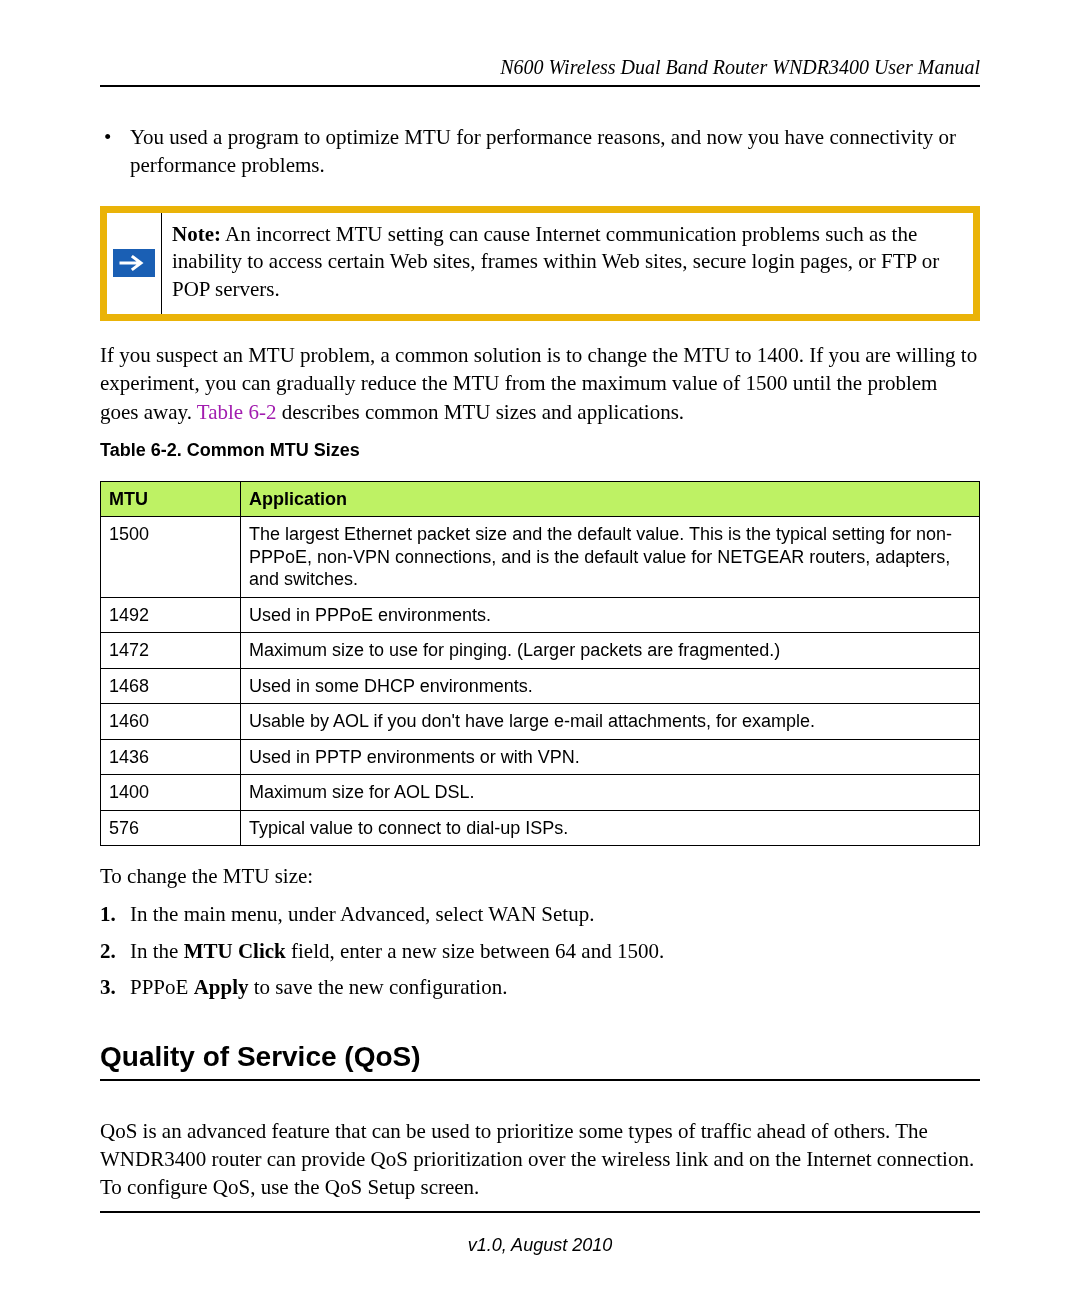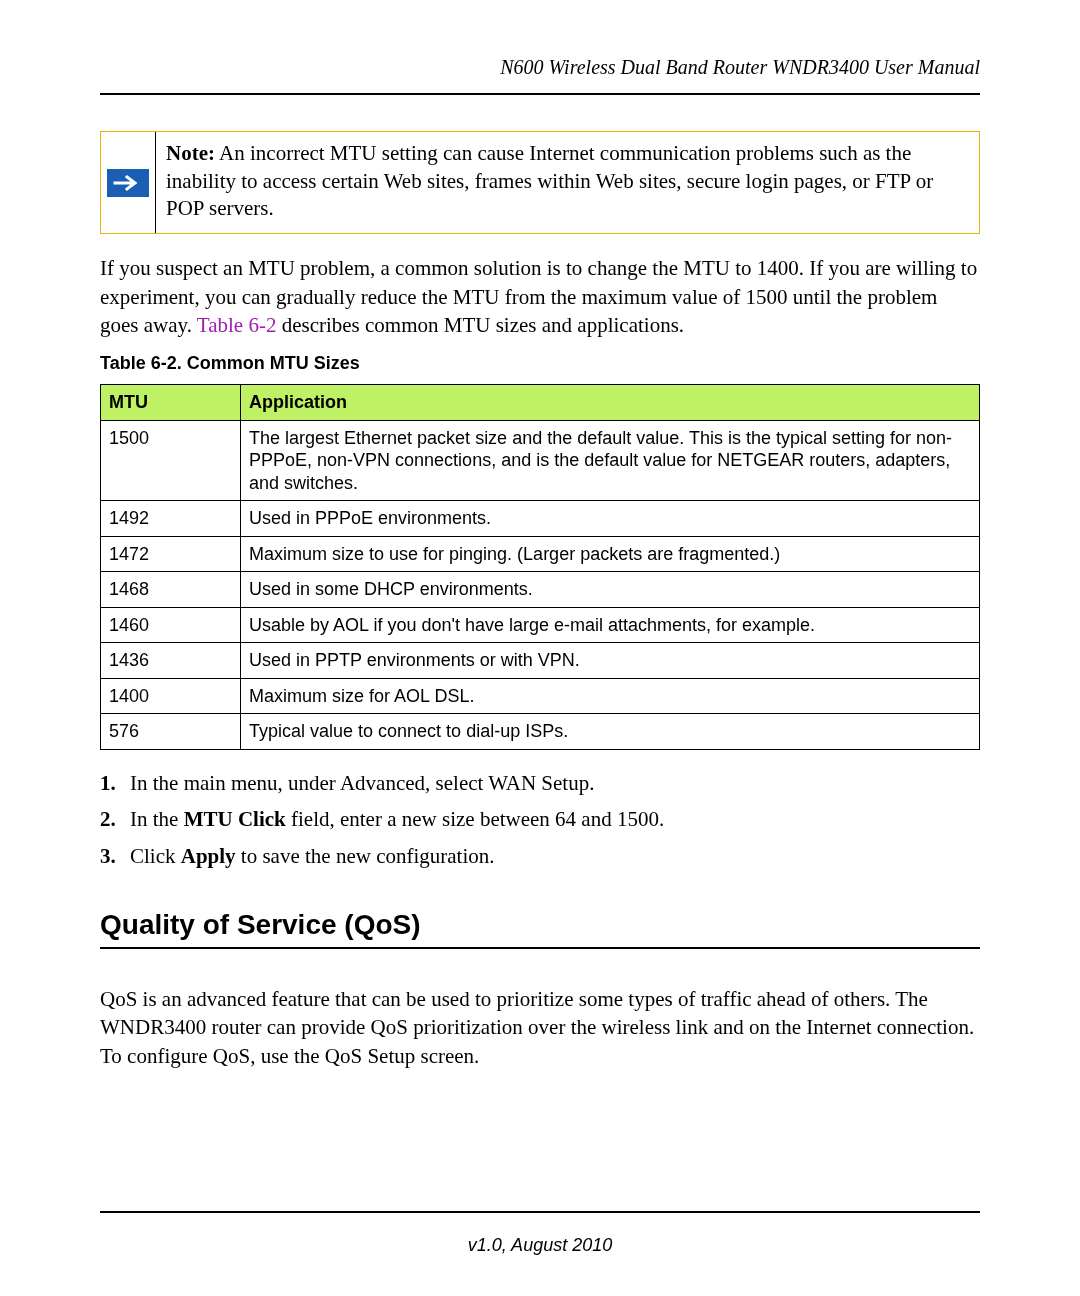--- a/index.html
+++ b/index.html
@@ -12,42 +12,42 @@
       color: #000;
       position: relative;
     }
     .page {
       padding: 56px 100px 40px 100px;
     }
     .header {
       text-align: right;
       font-style: italic;
       font-size: 20px;
-      padding-bottom: 14px;
+      padding-bottom: 6px;
       border-bottom: 2px solid #000;
       margin-bottom: 36px;
     }
     .bullet-list {
       list-style: none;
       margin-left: 30px;
       margin-bottom: 26px;
     }
     .bullet-list li {
       position: relative;
       padding-left: 0;
       line-height: 1.35;
     }
     .bullet-list li::before {
       content: "•";
       position: absolute;
       left: -26px;
       top: 0;
     }
     .note-box {
-      border: 1px solid #eab308;
+      border: 7px solid #eab308;
       display: flex;
       margin-bottom: 20px;
     }
     .note-icon-cell {
       width: 62px;
       border-right: 1px solid #000;
       display: flex;
       align-items: center;
       justify-content: center;
       padding: 8px 6px;
@@ -68,21 +68,21 @@
     .note-label { font-weight: bold; }
     .body-para {
       line-height: 1.35;
       margin-bottom: 14px;
     }
     .link { color: #a21caf; }
     .table-caption {
       font-family: Arial, Helvetica, sans-serif;
       font-weight: bold;
       font-size: 18px;
-      margin-bottom: 10px;
+      margin-bottom: 20px;
     }
     table.mtu {
       width: 100%;
       border-collapse: collapse;
       font-family: Arial, Helvetica, sans-serif;
       font-size: 18px;
       margin-bottom: 18px;
     }
     table.mtu th, table.mtu td {
       border: 1px solid #000;
@@ -149,20 +149,25 @@
     }
   </style>
 </head>
 <body>
 
 <div class="page">
   <div class="header">
     <span>N600 Wireless Dual Band Router WNDR3400 User Manual</span>
   </div>
 
+  <ul class="bullet-list">
+    <li>
+      <span>You used a program to optimize MTU for performance reasons, and now you have connectivity or performance problems.</span>
+    </li>
+  </ul>
 
   <div class="note-box">
     <div class="note-icon-cell">
       <div class="note-icon">
         <svg width="30" height="18" viewBox="0 0 30 18">
           <path d="M2 9 L20 9 M14 3 L22 9 L14 15" stroke="#fff" stroke-width="3" fill="none" stroke-linecap="square"></path>
         </svg>
       </div>
     </div>
     <div class="note-text">
@@ -212,30 +217,31 @@
         <td class="col-mtu">1400</td>
         <td>Maximum size for AOL DSL.</td>
       </tr>
       <tr>
         <td class="col-mtu">576</td>
         <td>Typical value to connect to dial-up ISPs.</td>
       </tr>
     </tbody>
   </table>
 
+  <p class="intro-line">To change the MTU size:</p>
 
   <ol class="steps">
     <li>
       <span>In the main menu, under Advanced, select WAN Setup.</span>
     </li>
     <li>
       <span>In the </span><span class="bold">MTU Click</span><span> field, enter a new size between 64 and 1500.</span>
     </li>
     <li>
-      <span>Click </span><span class="bold">Apply</span><span> to save the new configuration.</span>
+      <span>PPPoE </span><span class="bold">Apply</span><span> to save the new configuration.</span>
     </li>
   </ol>
 
   <h2 class="section">Quality of Service (QoS)</h2>
 
   <p class="body-para">QoS is an advanced feature that can be used to prioritize some types of traffic ahead of others. The WNDR3400 router can provide QoS prioritization over the wireless link and on the Internet connection. To configure QoS, use the QoS Setup screen.</p>
 </div>
 
 <div class="footer">
   <div class="footer-rule"></div>

